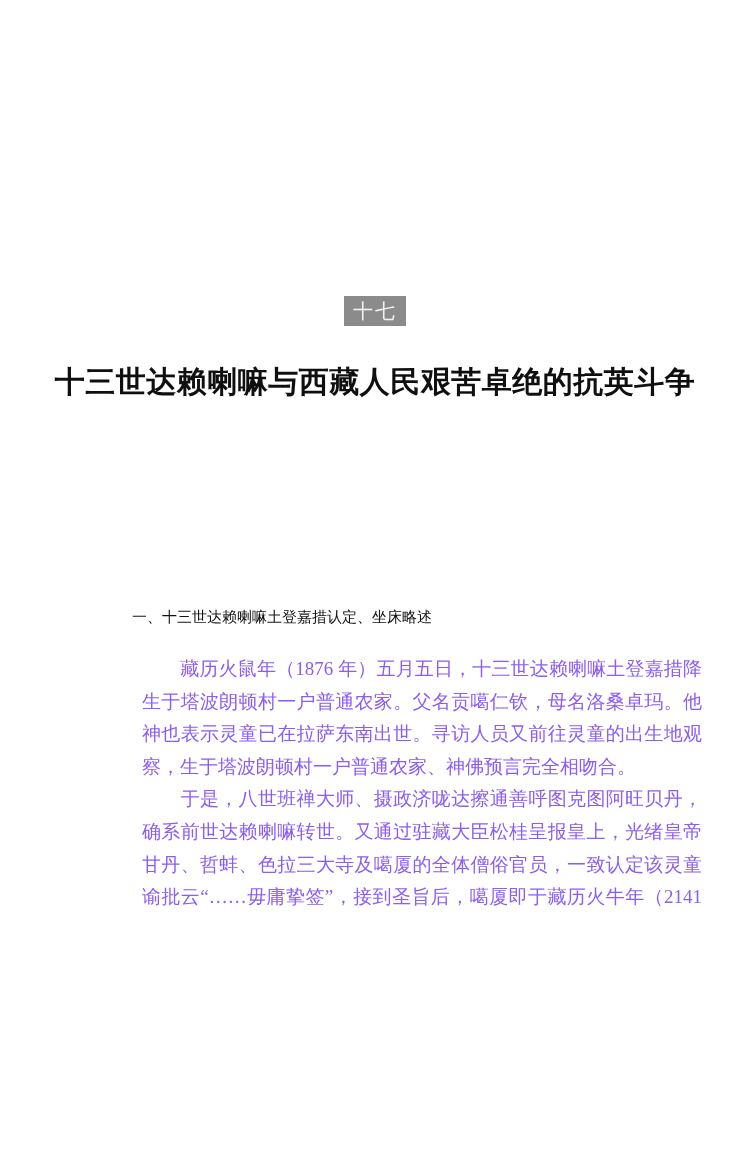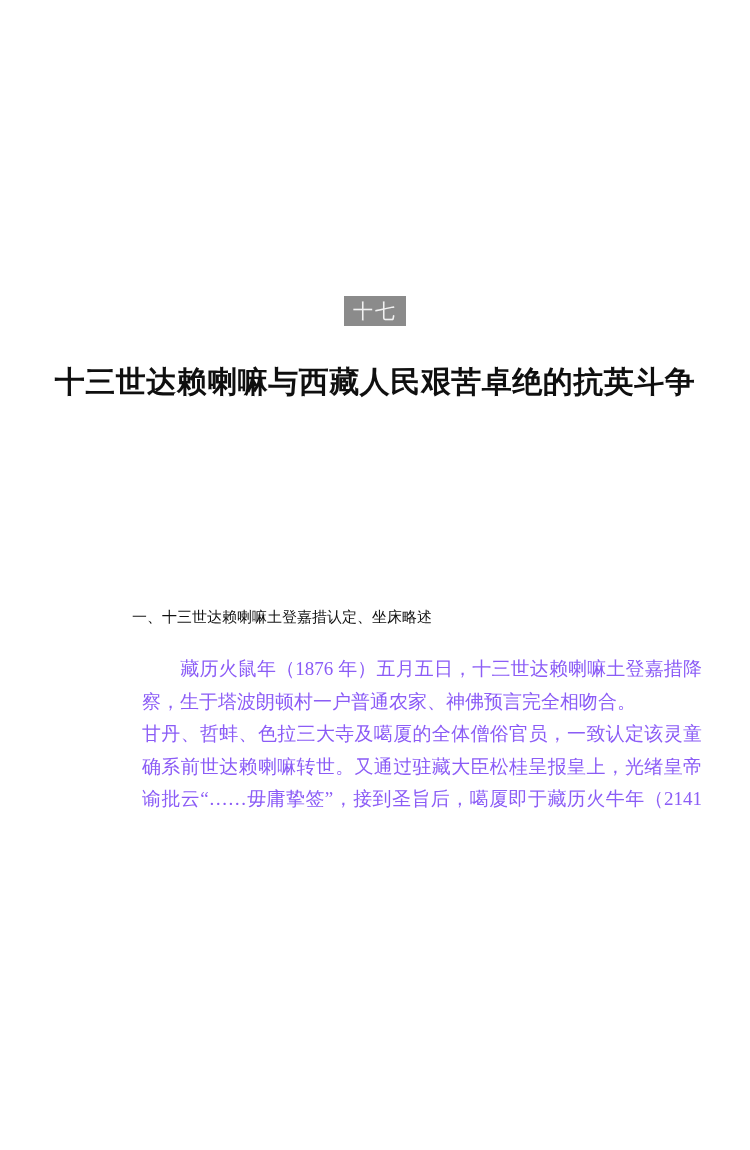--- a/index.html
+++ b/index.html
@@ -85,21 +85,24 @@
 <div class="page">
 
   <div class="chapter-number-badge">十七</div>
 
   <h1 class="chapter-title">十三世达赖喇嘛与西藏人民艰苦卓绝的抗英斗争</h1>
 
   <h2 class="section-heading">一、十三世达赖喇嘛土登嘉措认定、坐床略述</h2>
 
   <div class="body-text">
       <div class="line fill">　　藏历火鼠年（1876 年）五月五日，十三世达赖喇嘛土登嘉措降</div>
+      <div class="line fill">生于塔波朗顿村一户普通农家。父名贡噶仁钦，母名洛桑卓玛。他</div>
+      <div class="line fill">神也表示灵童已在拉萨东南出世。寻访人员又前往灵童的出生地观</div>
       <div class="line">察，生于塔波朗顿村一户普通农家、神佛预言完全相吻合。</div>
+      <div class="line fill">　　于是，八世班禅大师、摄政济咙达擦通善呼图克图阿旺贝丹，</div>
+      <div class="line fill">确系前世达赖喇嘛转世。又通过驻藏大臣松桂呈报皇上，光绪皇帝</div>
       <div class="line fill">甘丹、哲蚌、色拉三大寺及噶厦的全体僧俗官员，一致认定该灵童</div>
-      <div class="line fill">确系前世达赖喇嘛转世。又通过驻藏大臣松桂呈报皇上，光绪皇帝</div>
       <div class="line fill">谕批云“……毋庸挚签”，接到圣旨后，噶厦即于藏历火牛年（2141</div>
     </div>
 
   <div class="page-number">156</div>
 
 </div>
 
 </body></html>

